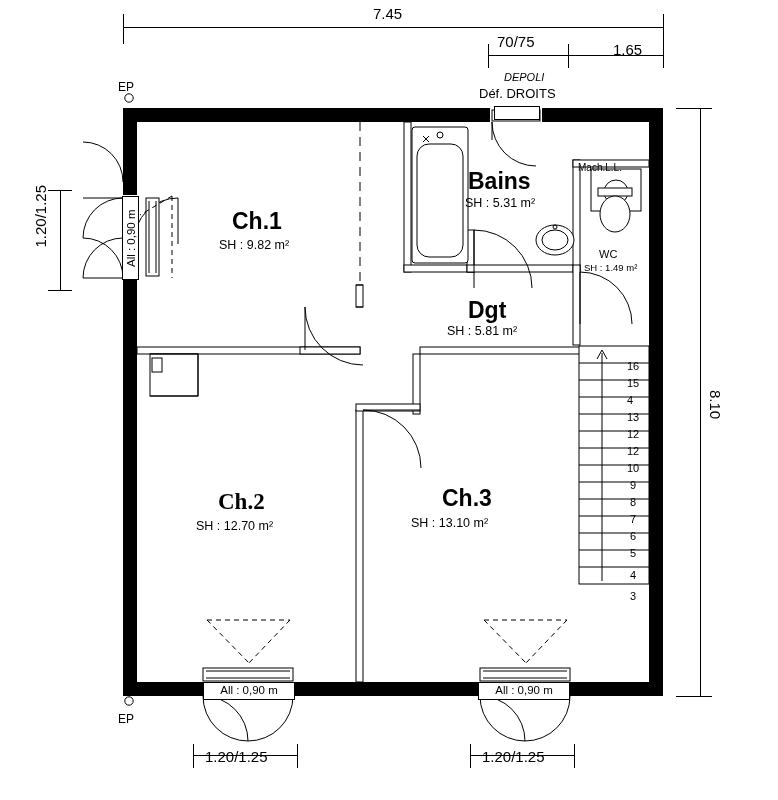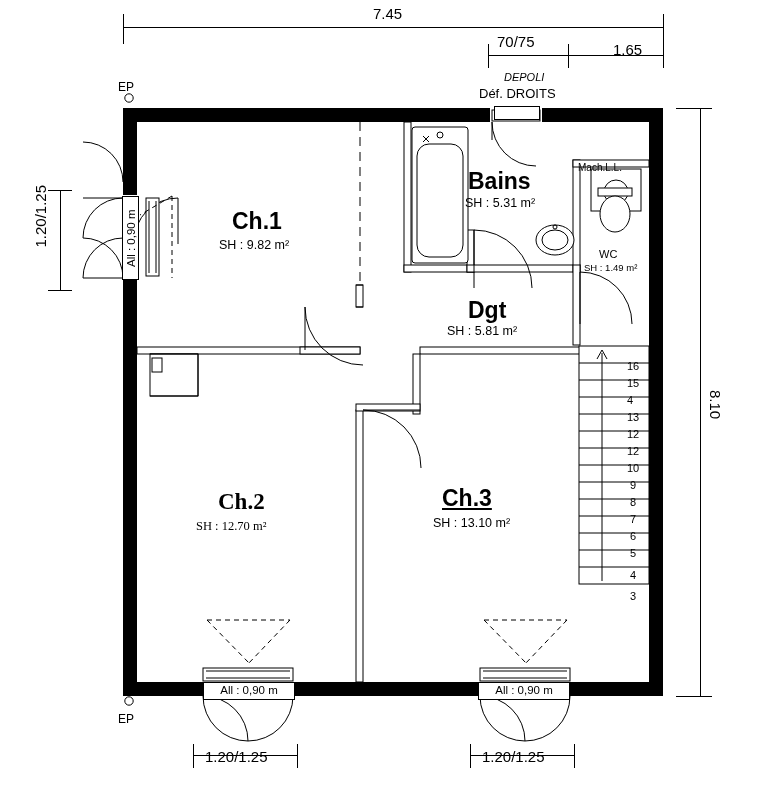--- a/index.html
+++ b/index.html
@@ -287,24 +287,24 @@
   <div class="txt room-name" style="left:468px; top:168px;">Bains</div>
   <div class="txt room-area" style="left:465px; top:196px;">SH : 5.31 m²</div>
 
   <div class="txt small" style="left:599px; top:248px;">WC</div>
   <div class="txt tiny" style="left:584px; top:262px;">SH : 1.49 m²</div>
 
   <div class="txt room-name" style="left:468px; top:297px;">Dgt</div>
   <div class="txt room-area" style="left:447px; top:324px;">SH : 5.81 m²</div>
 
   <div class="txt room-name" style="left:218px; top:489px;font-family:Liberation Serif, serif;">Ch.2</div>
-  <div class="txt room-area" style="left:196px; top:519px;font-family:Liberation Serif, serif;">SH : 12.70 m²</div>
-
-  <div class="txt room-name" style="left:442px; top:485px;text-decoration:underline;">Ch.3</div>
-  <div class="txt room-area" style="left:433px; top:516px;">SH : 13.10 m²</div>
+  <div class="txt room-area" style="left:196px; top:519px;">SH : 12.70 m²</div>
+
+  <div class="txt room-name" style="left:442px; top:485px;">Ch.3</div>
+  <div class="txt room-area" style="left:411px; top:516px;">SH : 13.10 m²</div>
 
   <div class="txt tiny" style="left:578px; top:162px; font-size:10px;">Mach.L.L.</div>
 
   <div class="tagbox vert" style="left:122px; top:196px; width:17px; height:84px;">All : 0,90 m</div>
   <div class="tagbox" style="left:203px; top:682px; width:92px; height:18px;">All : 0,90 m</div>
   <div class="tagbox" style="left:478px; top:682px; width:92px; height:18px;">All : 0,90 m</div>
 
   <div class="abs" style="left:494px; top:106px; width:44px; height:12px; border:1px solid #000; background:#fff;"></div>
 
 </div>

